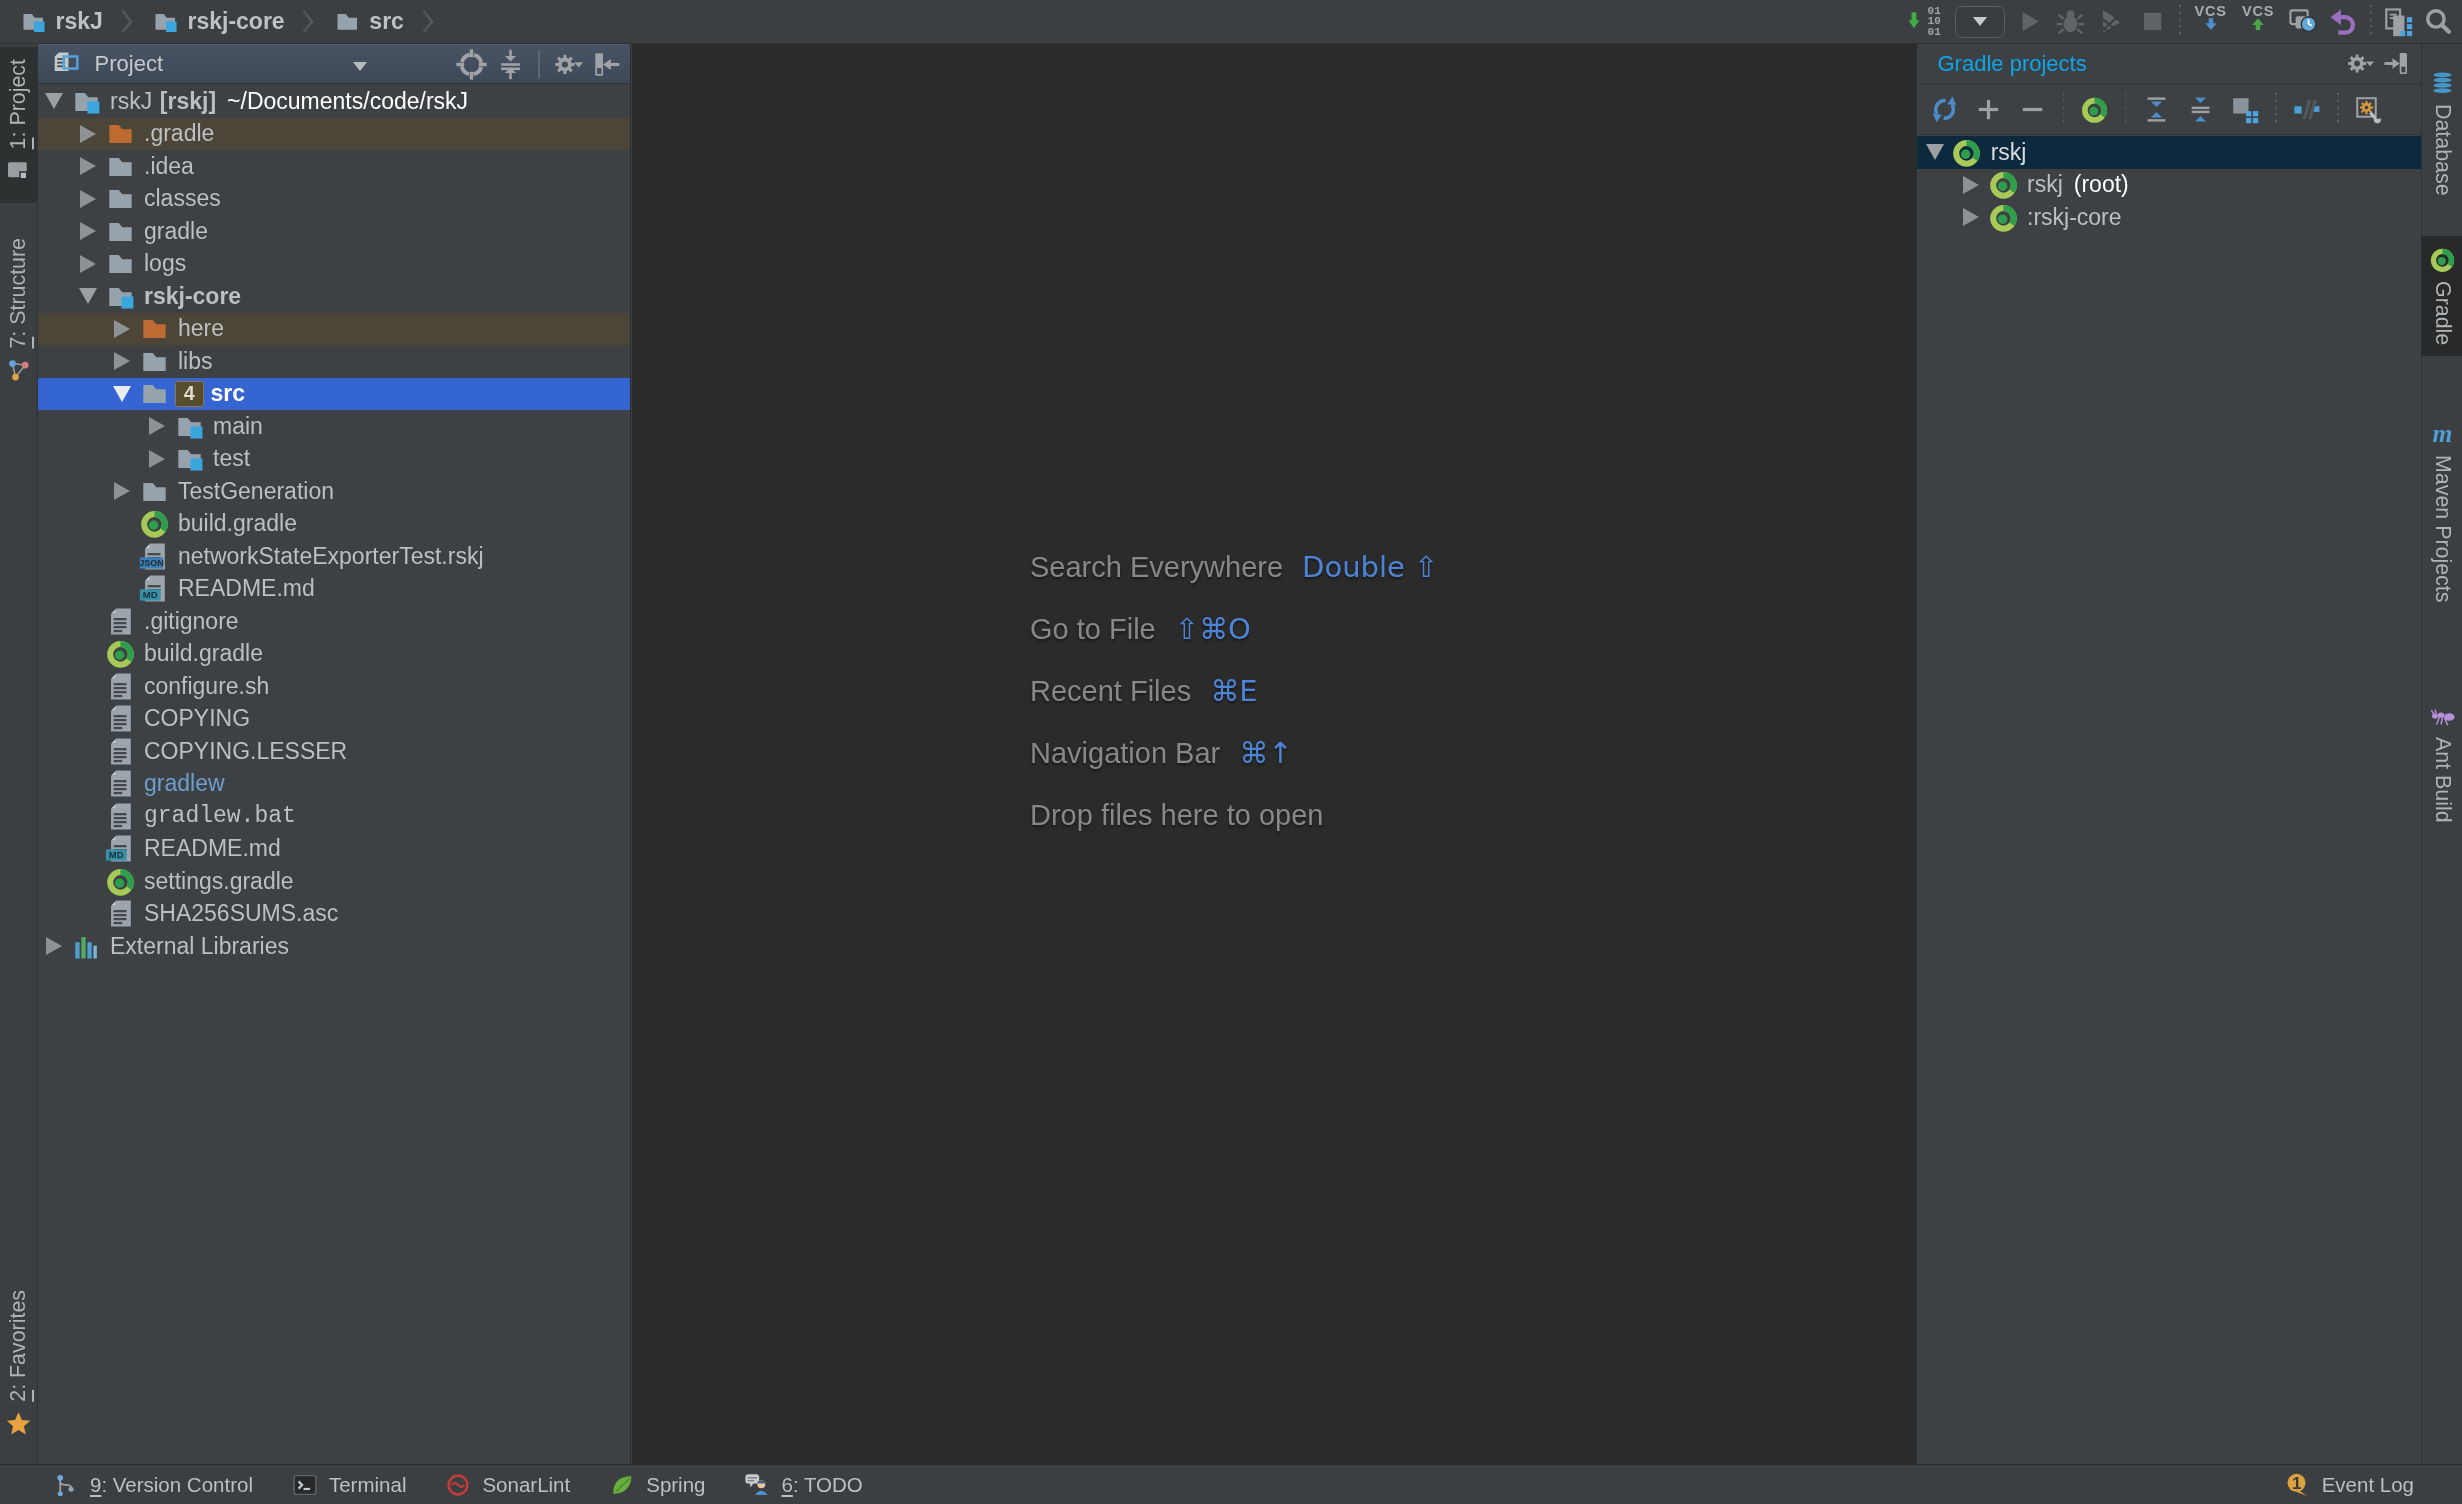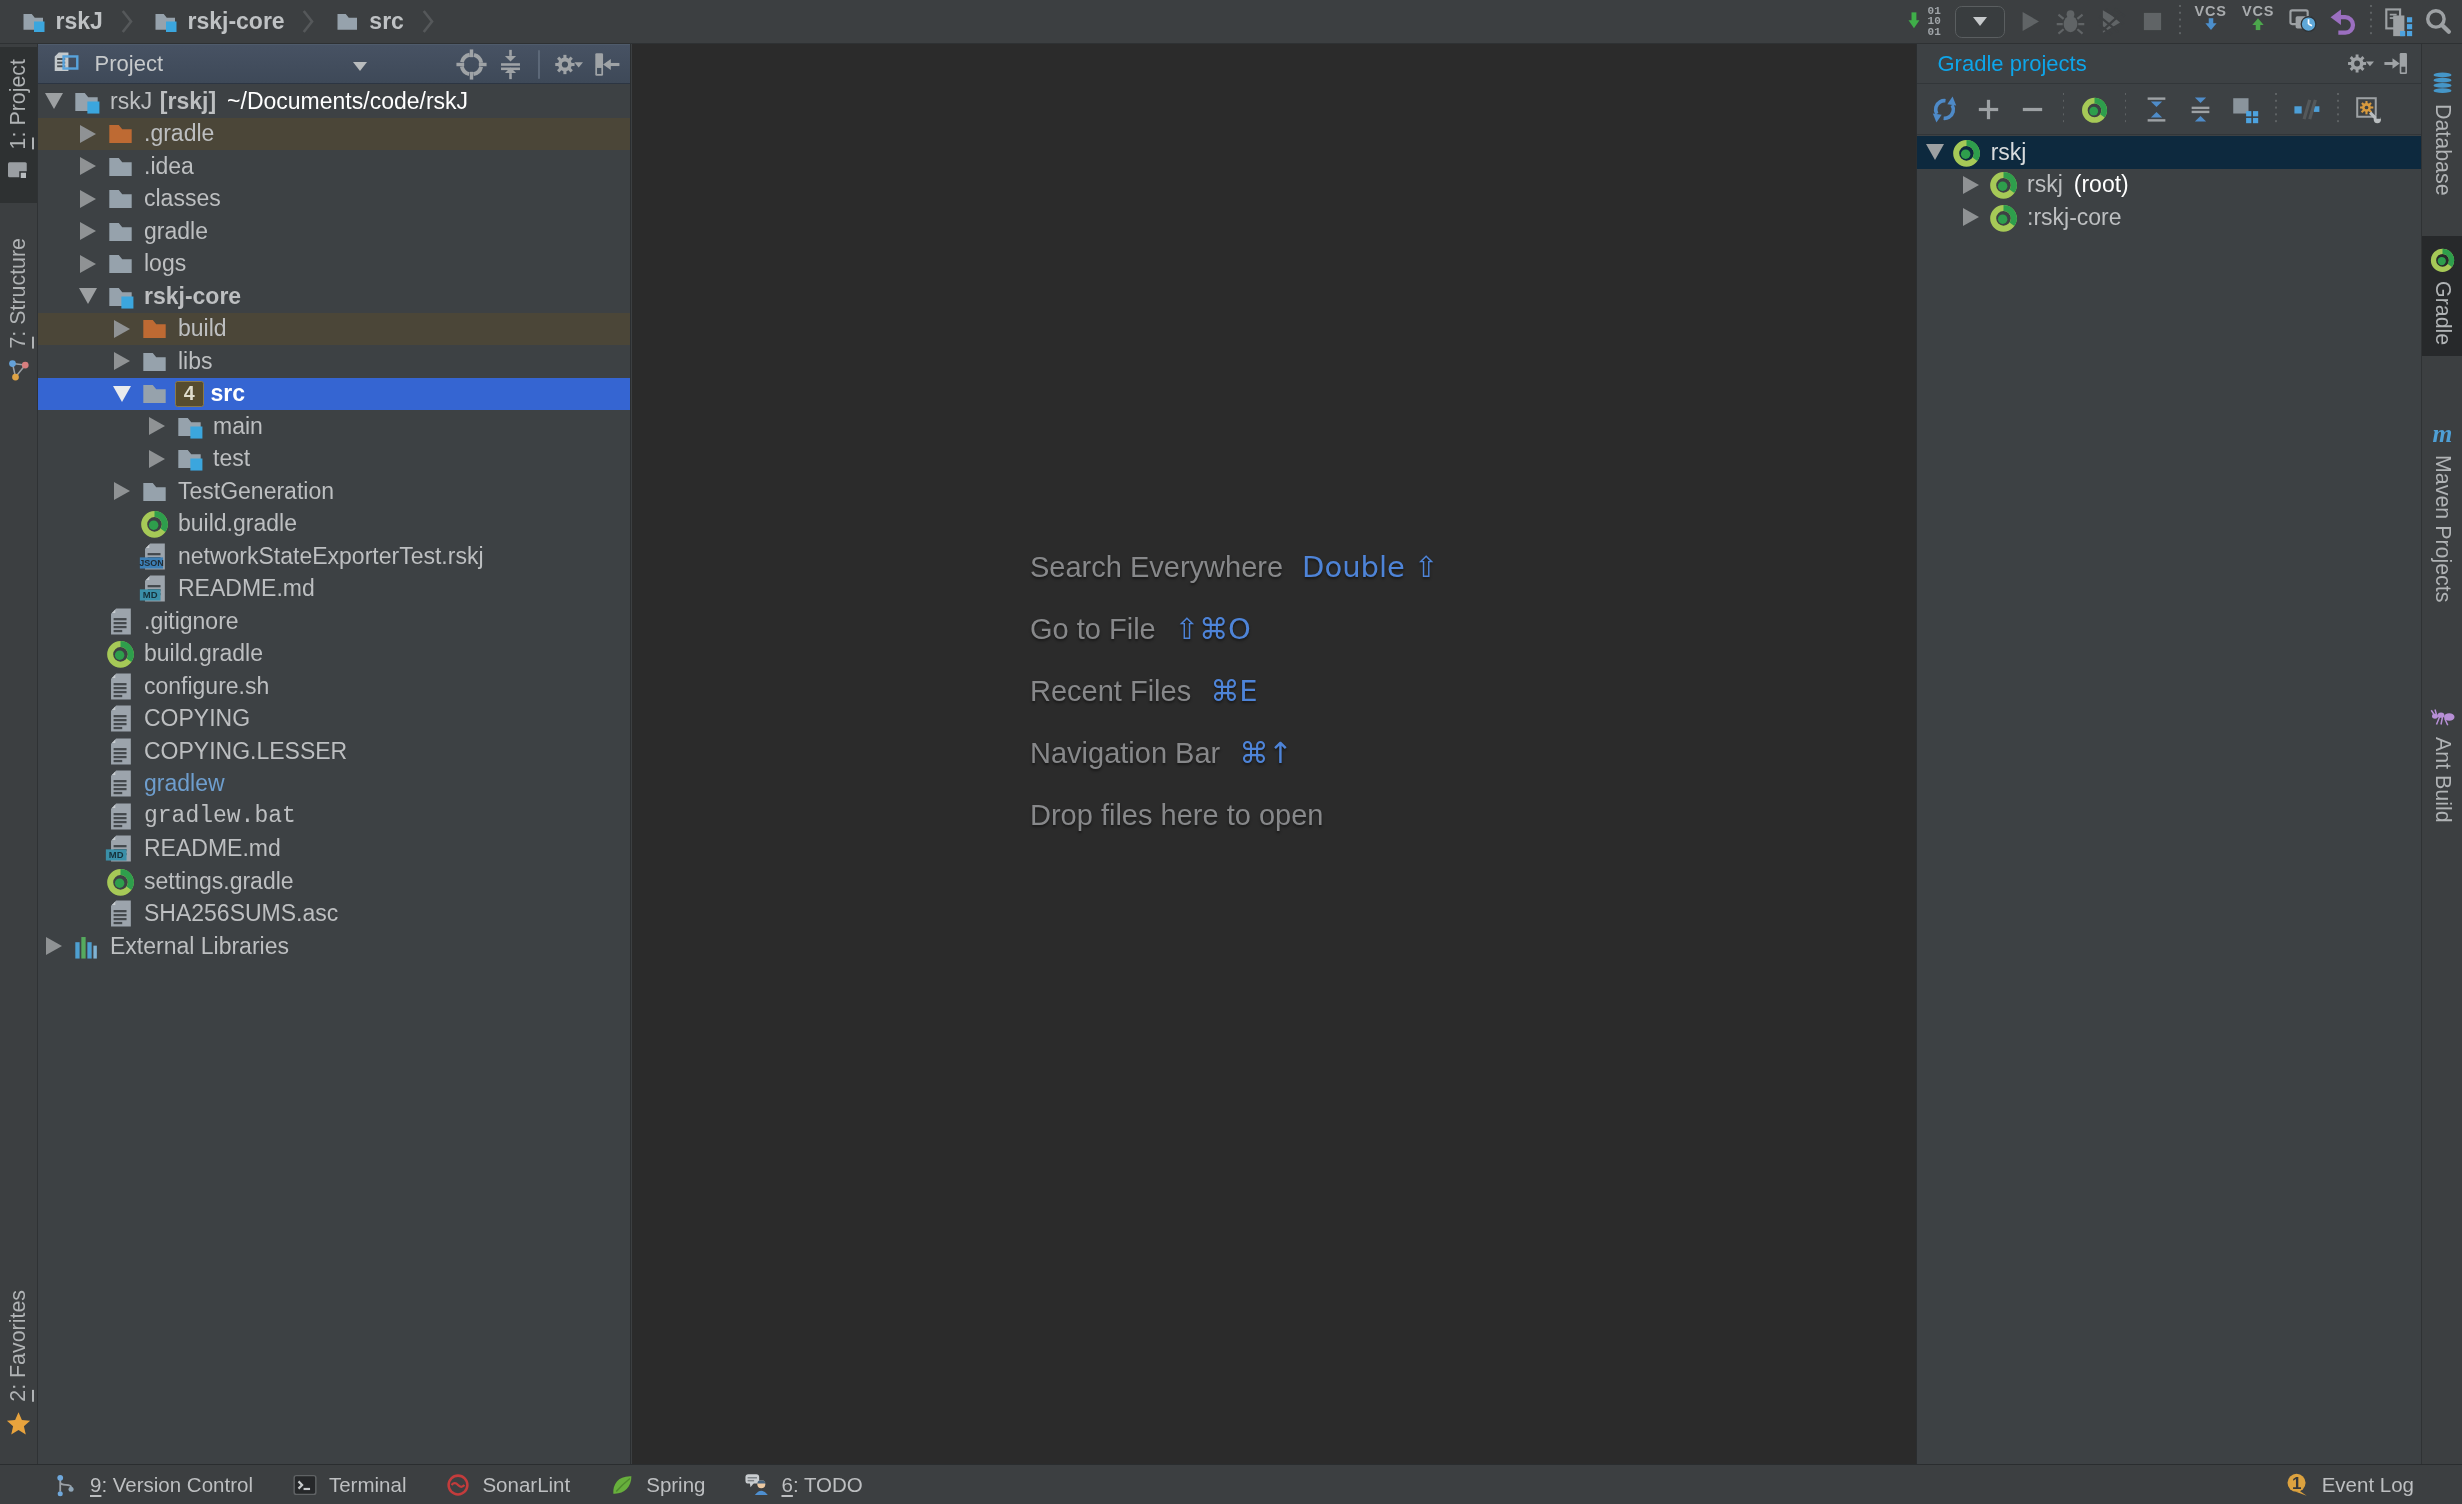--- a/index.html
+++ b/index.html
@@ -728,21 +728,21 @@
       <div class="trow olive" style="padding-left: 68px;">
         <span class="arrowbox right">
           <span class="tri"></span>
         </span>
         <span class="ticon">
           <svg class="ic" viewBox="0 0 36 36" width="31" height="31">
             <use href="#i-folder-excluded"></use>
           </svg>
         </span>
 
-        <span class="lbl">build</span>
+        <span class="lbl">here</span>
 
       </div>
 
       <div class="trow" style="padding-left: 68px;">
         <span class="arrowbox right">
           <span class="tri"></span>
         </span>
         <span class="ticon">
           <svg class="ic" viewBox="0 0 36 36" width="31" height="31">
             <use href="#i-folder"></use>

